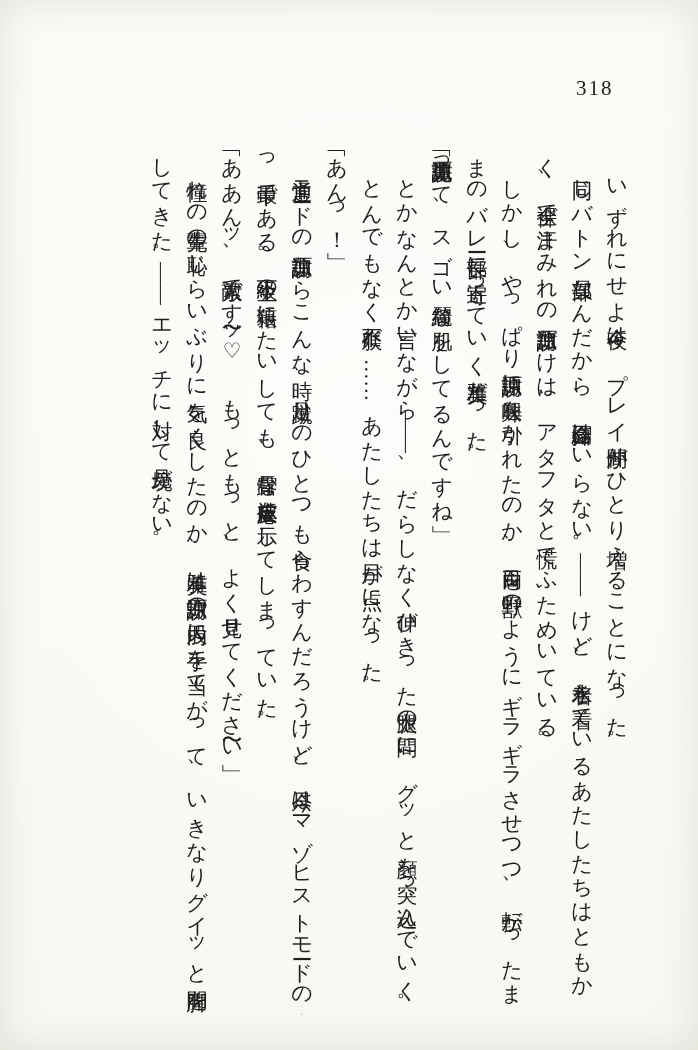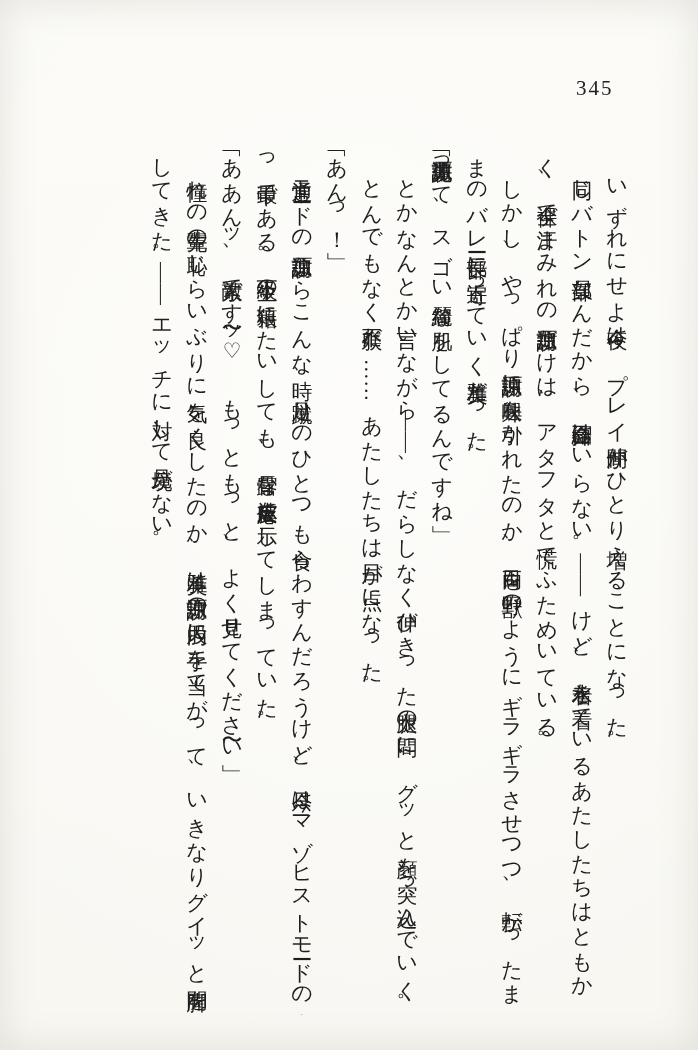--- a/index.html
+++ b/index.html
@@ -50,21 +50,21 @@
     text-indent: 0;
   }
   .para.indent {
     text-indent: 22px;
   }
 </style>
 </head>
 <body>
 
 <div class="page">
-  <div class="page-number">345</div>
+  <div class="page-number">318</div>
   <div class="text-body" id="text-body">
       <p class="para indent">いずれにせよ今夜は、プレイ仲間がひとり増えることになった。</p>
       <p class="para indent">同じバトン部員なんだから、自己紹介はいらない。――けど、水着を着ているあたしたちはともかく、全裸で汗まみれの諏訪原だけは、アタフタと慌てふためいている。</p>
       <p class="para indent">しかし、やっぱり諏訪原に興味を引かれたのか、両目を野獣のようにギラギラさせつつ、転がったままのバレー部長に近寄っていく雅美だった。</p>
       <p class="para">「諏訪原先輩って、スゴい綺麗な肌をしてるんですね」</p>
       <p class="para indent">とかなんとか言いながら――、だらしなく伸びきった太腿の間に、グッと顔を突っ込んでいく。</p>
       <p class="para indent">とんでもなく不躾だ。……あたしたちは目が点になった。</p>
       <p class="para">「あんっ！」</p>
       <p class="para indent">通常モードの諏訪原ならこんな時、足蹴りのひとつも食らわすんだろうけど、只今はマゾヒストモードの真っ最中である。下級生の狼藉にたいしても、露骨な被虐反応を示してしまっていた。</p>
       <p class="para">「ああんッ、素敵です〜ッ♡　もっともっと、よく見せてくださ〜い」</p>

